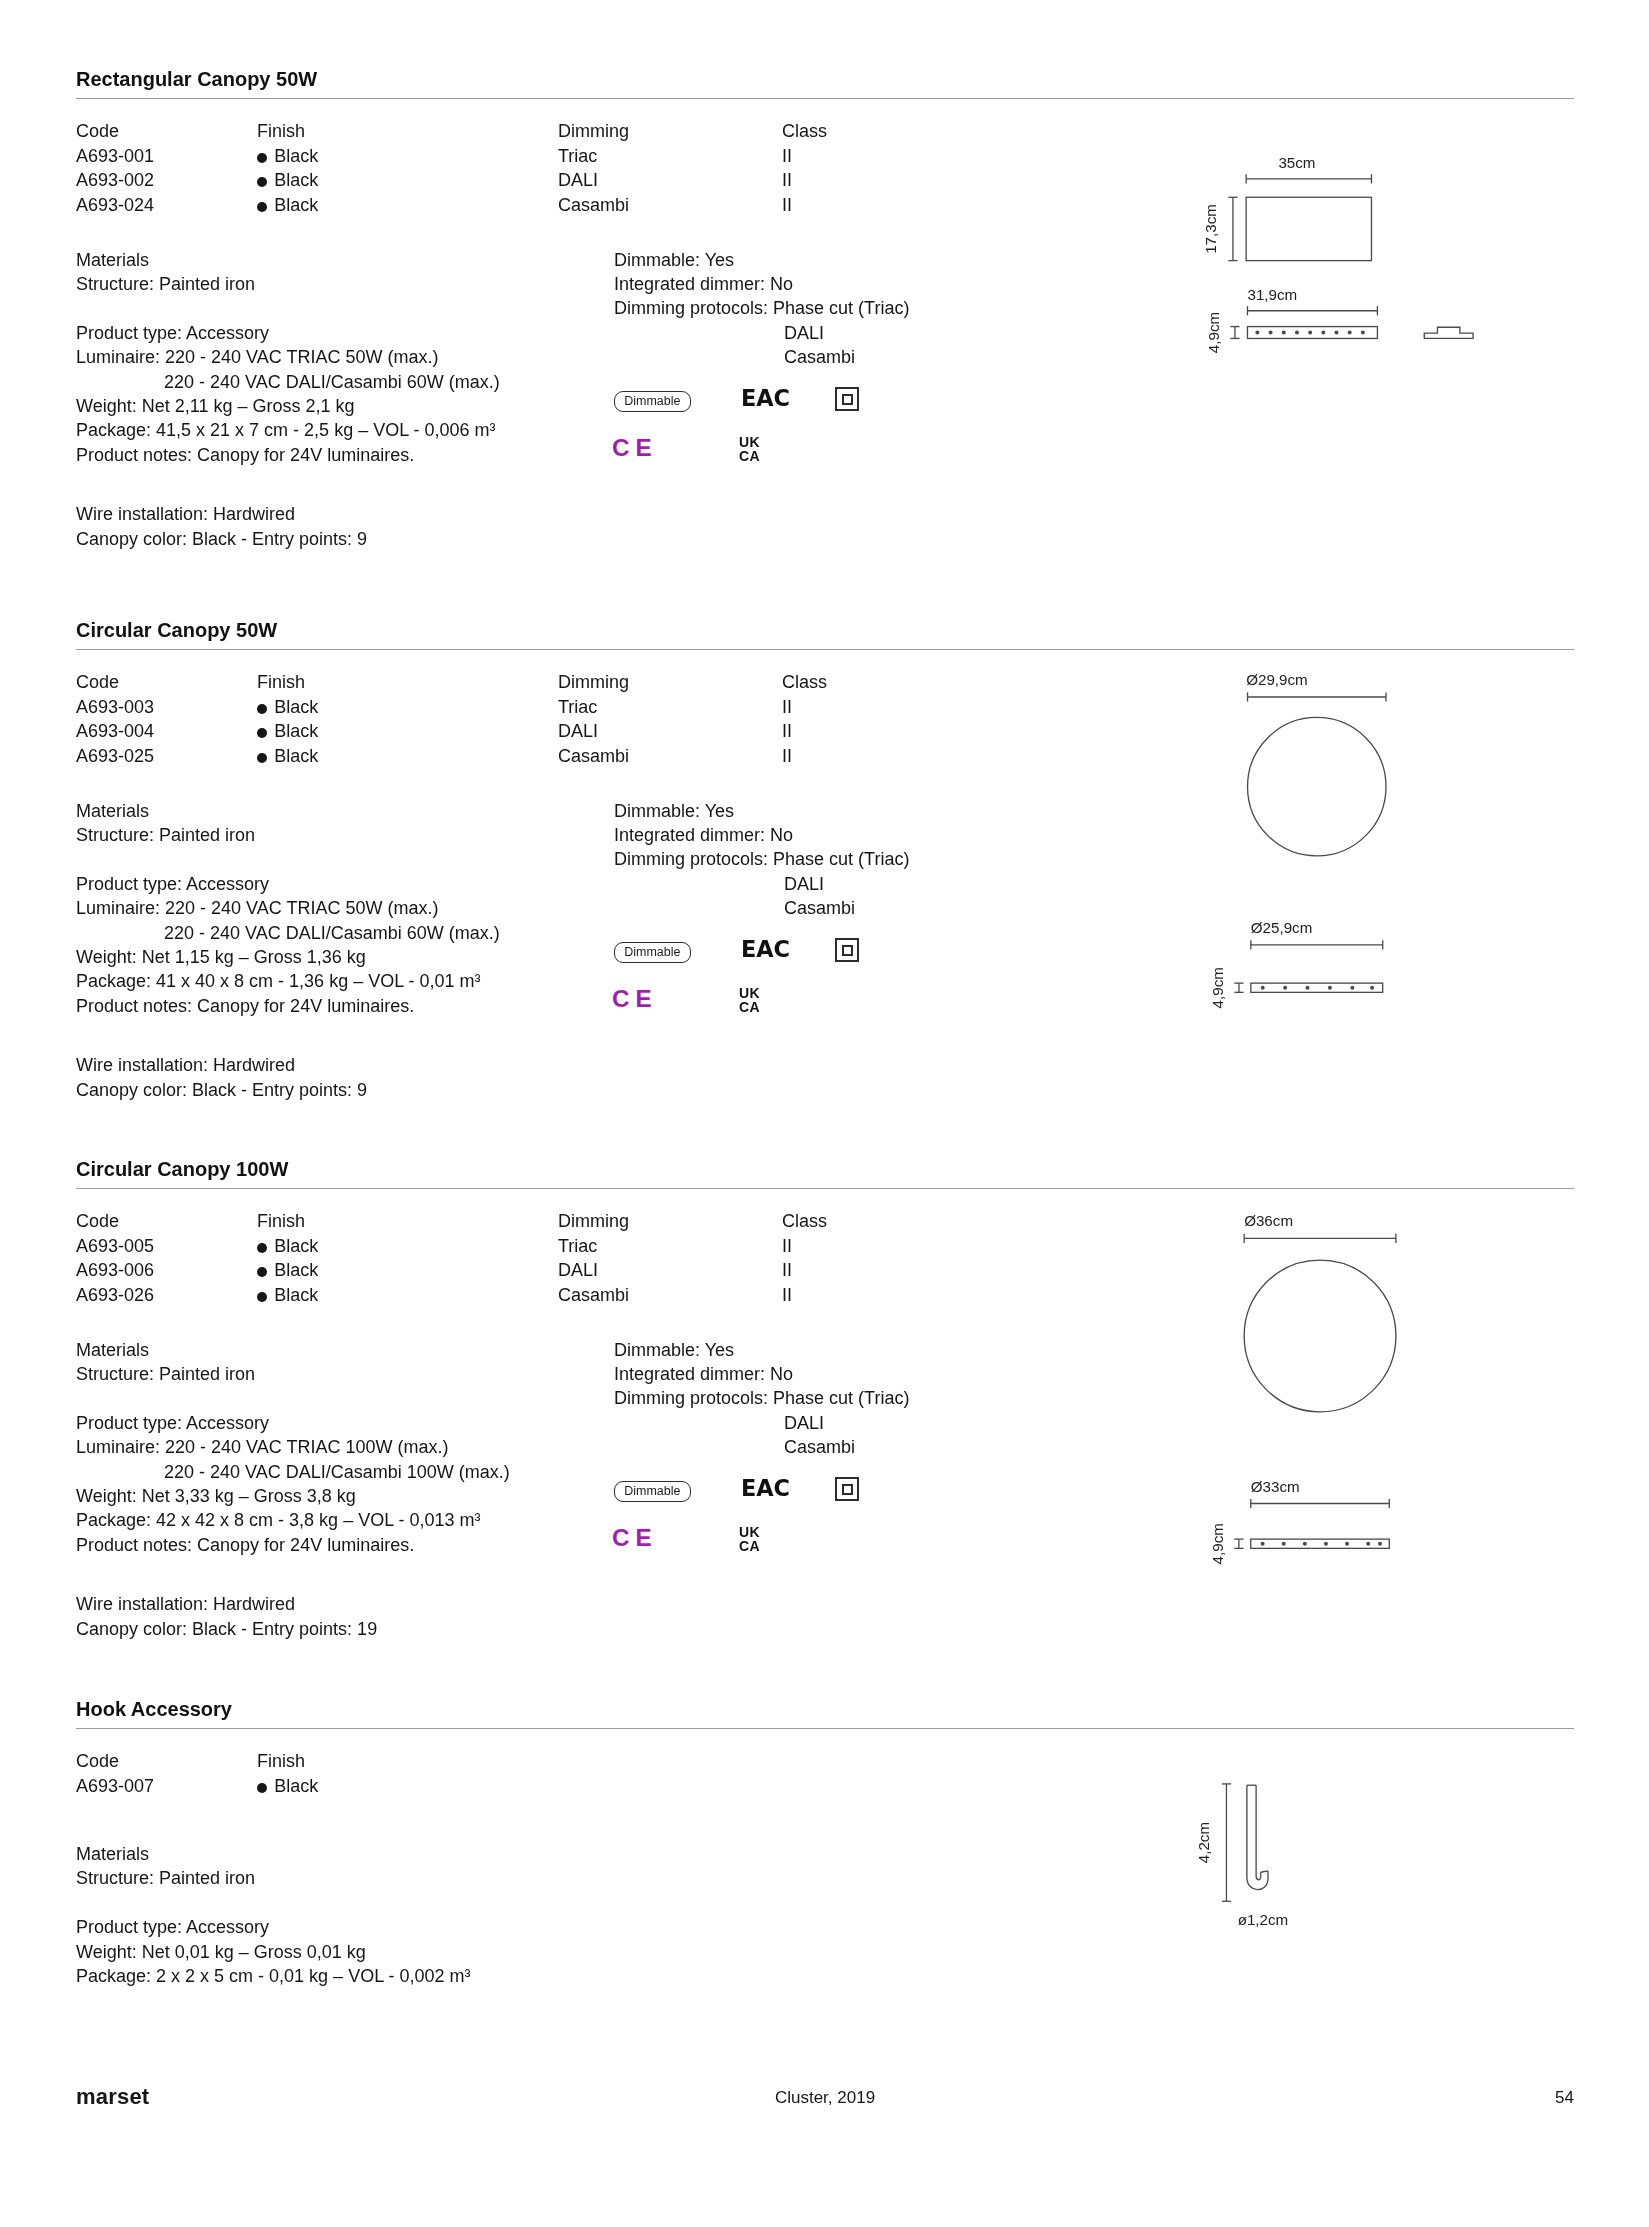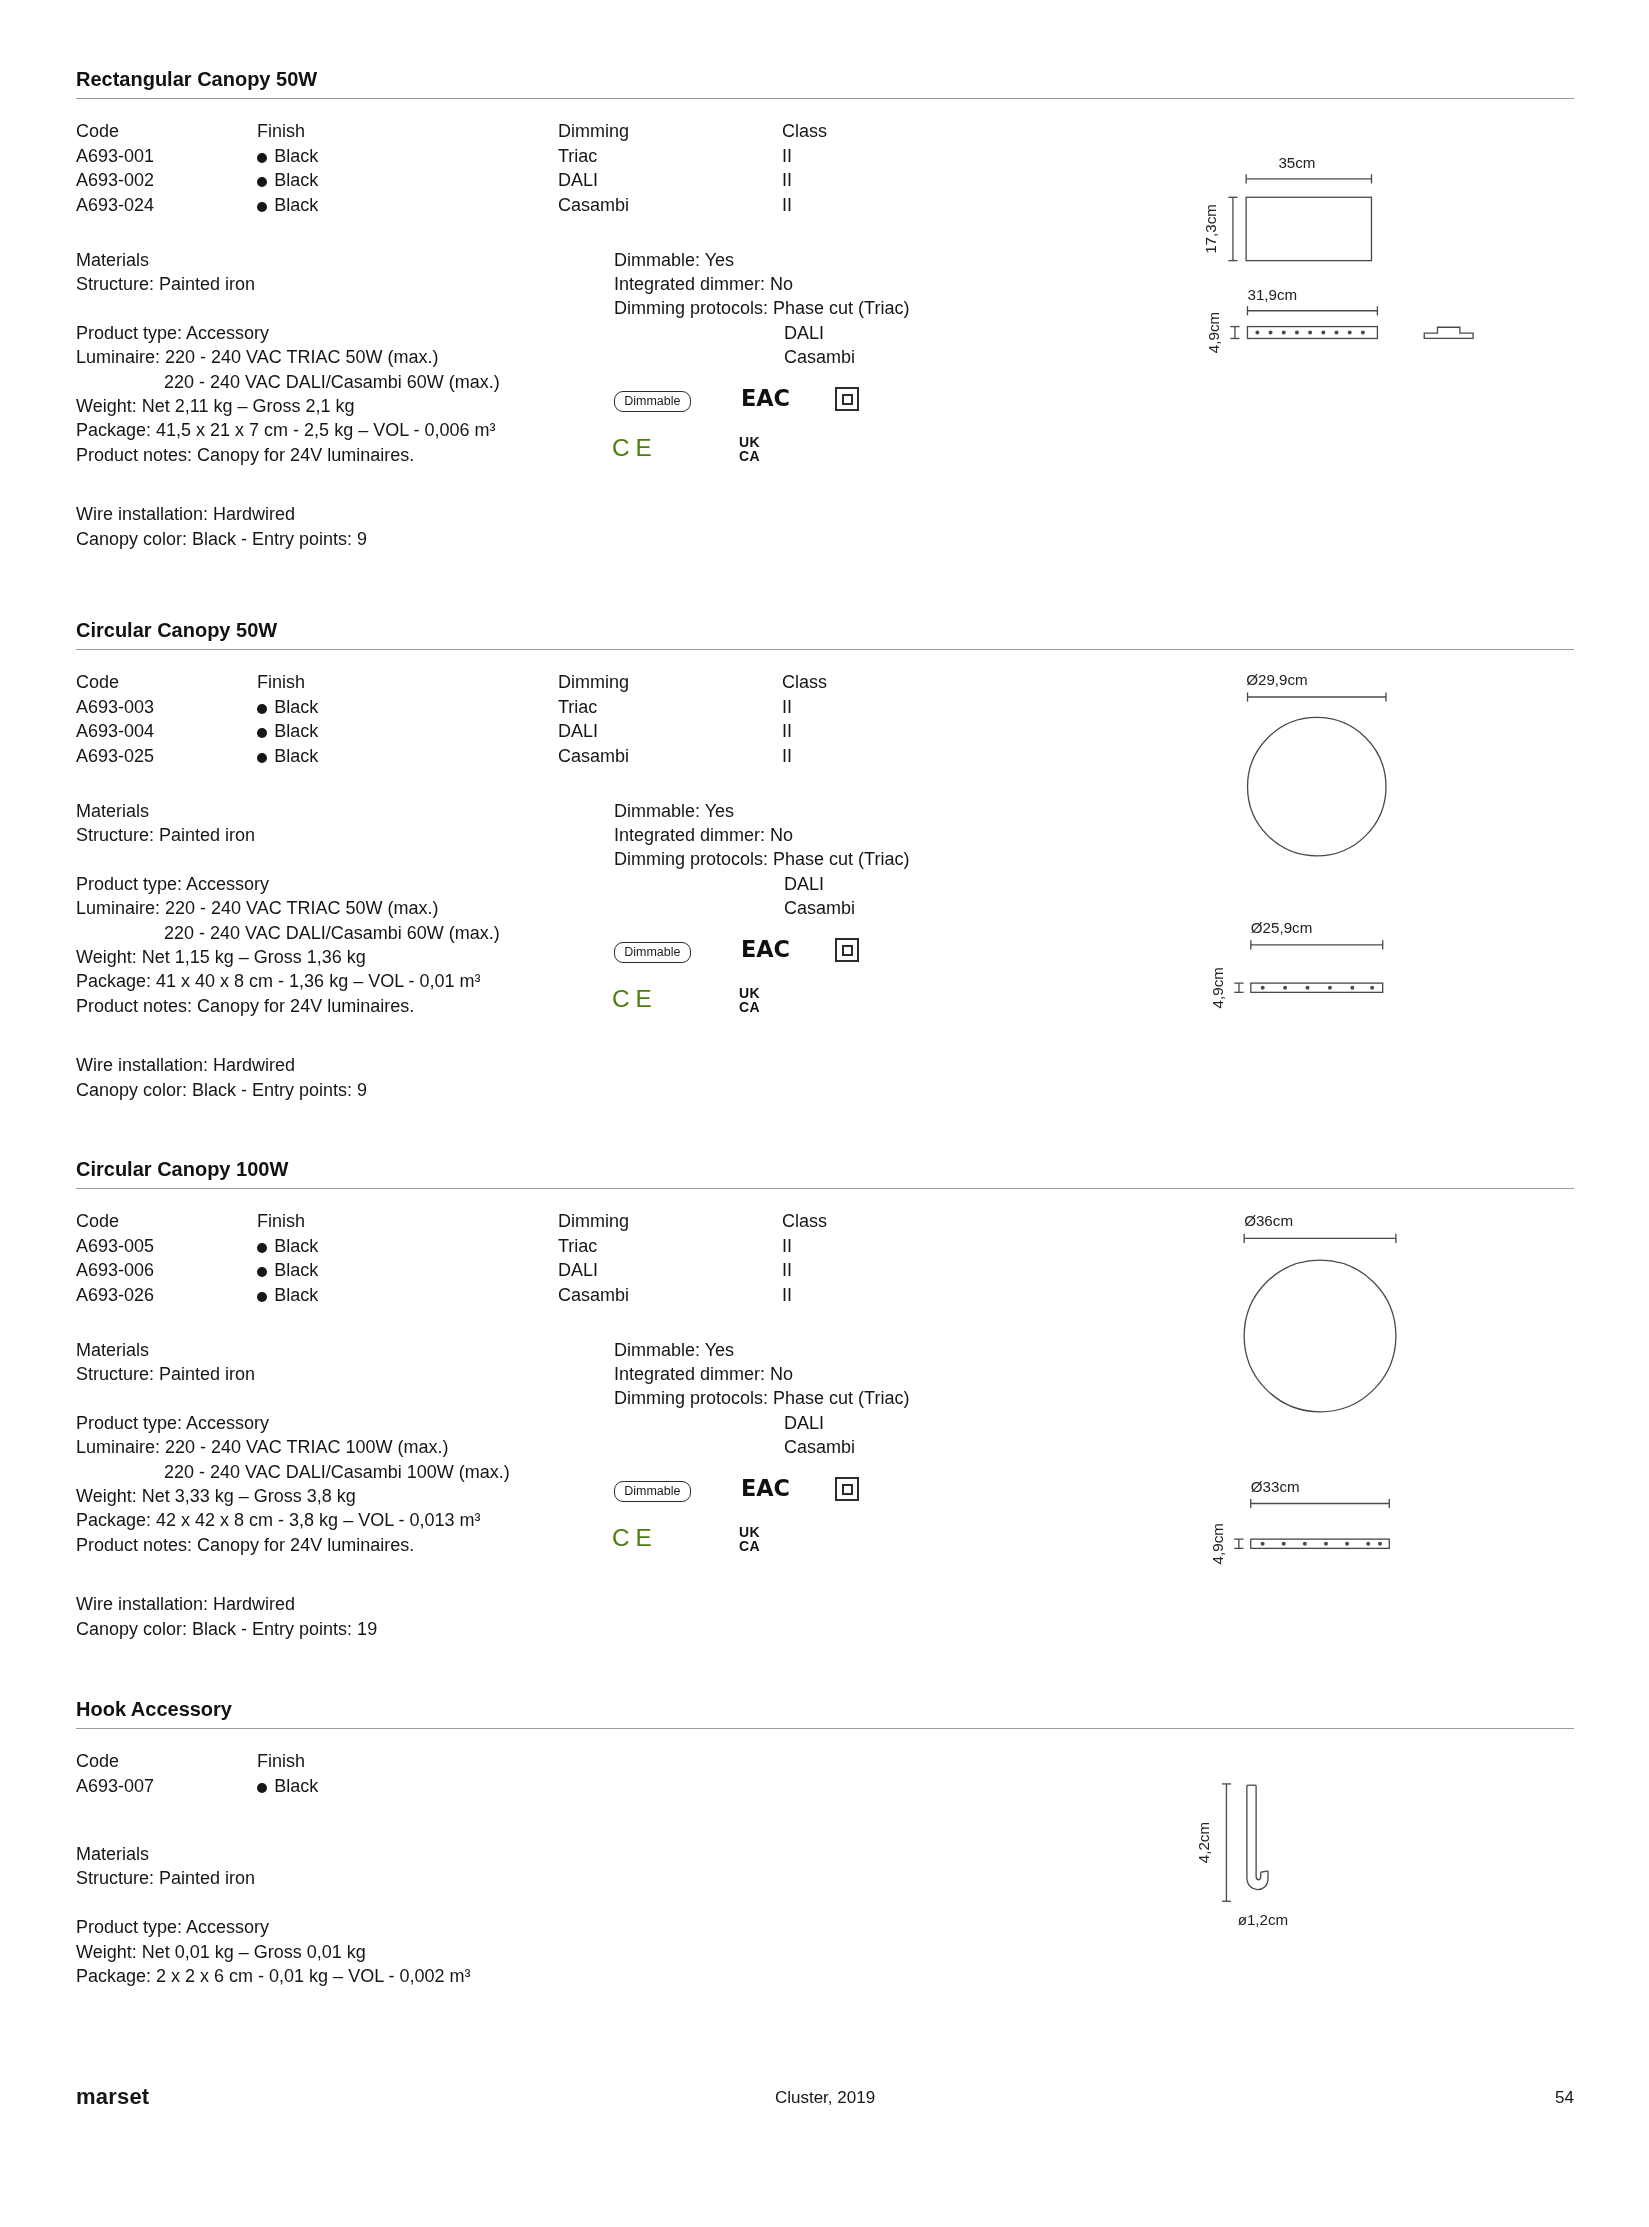--- a/index.html
+++ b/index.html
@@ -9,21 +9,21 @@
   .section{position:absolute;left:76px;width:1498px}
   .sec-title{position:absolute;top:0;left:0;font-size:20px;font-weight:700;white-space:nowrap;color:#111}
   .rule{position:absolute;top:30px;left:0;width:100%;border-top:1.3px solid #9c9c9c}
   .ln{position:absolute;white-space:nowrap;line-height:24.4px;display:block}
   .c0{left:0}.c1{left:181px}.c2{left:482px}.c3{left:706px}
   .dot{display:inline-block;width:10px;height:10px;border-radius:50%;background:#161616;margin-right:7.3px;vertical-align:-0.7px}
   .pill{position:absolute;font-size:12.5px;line-height:12.5px;border:1.3px solid #2c2c2c;border-radius:9px;padding:3.3px 9.2px;color:#1c1c1c;white-space:nowrap}
   .eac{position:absolute;font-weight:700;font-size:22.4px;line-height:22.4px;letter-spacing:0px;font-family:"DejaVu Sans",sans-serif;color:#111}
   .cls2{position:absolute;width:24.4px;height:24.4px;border:2px solid #2c2c2c;display:flex;align-items:center;justify-content:center}
   .cls2 i{display:block;width:11.2px;height:11.2px;border:2px solid #2c2c2c}
-  .ce{position:absolute;font-size:24.4px;line-height:24.4px;letter-spacing:6px;font-weight:400;color:#4d7c0f}
+  .ce{position:absolute;font-size:24.4px;line-height:24.4px;letter-spacing:6px;font-weight:700;color:#a21caf}
   .ukca{position:absolute;display:flex;flex-direction:column;font-weight:700;font-size:14px;line-height:14px;letter-spacing:0.3px;color:#111}
   .dg{position:absolute}
   .dg line,.dg rect,.dg path,.dg circle{stroke:#4a4a4a;stroke-width:2;fill:none}
   .dg .dotc{fill:#4a4a4a;stroke:none}
   .dg text{font-size:23px;fill:#222;stroke:none;font-family:"Liberation Sans",sans-serif}
   .footer-brand{position:absolute;left:76px;top:2084px;font-size:22px;font-weight:700;letter-spacing:0.2px}
   .footer-center{position:absolute;left:0;top:2088px;width:100%;text-align:center;font-size:17px}
   .footer-page{position:absolute;right:76px;top:2088px;font-size:17px}
 </style>
 </head>
@@ -301,21 +301,21 @@
     <span class="ln c0" style="top:51px">Code</span>
     <span class="ln c1" style="top:51px">Finish</span>
 
     <span class="ln c0" style="top:76px">A693-007</span>
     <span class="ln c1" style="top:76px"><i class="dot"></i><span>Black</span></span>
 
     <span class="ln c0" style="top:144px">Materials</span>
     <span class="ln c0" style="top:168px">Structure: Painted iron</span>
     <span class="ln c0" style="top:217px">Product type: Accessory</span>
     <span class="ln c0" style="top:242px">Weight: Net 0,01 kg – Gross 0,01 kg</span>
-    <span class="ln c0" style="top:266px">Package: 2 x 2 x 6 cm - 0,01 kg – VOL - 0,002 m³</span>
+    <span class="ln c0" style="top:266px">Package: 2 x 2 x 5 cm - 0,01 kg – VOL - 0,002 m³</span>
 
     <svg class="dg" style="left:1089px;top:78px;font-size:27.5px" width="231" height="178" viewBox="0 0 350 270">
       <g>
         <line x1="93" y1="12" x2="93" y2="190"></line>
           <line x1="86" y1="12" x2="100" y2="12"></line>
           <line x1="86" y1="190" x2="100" y2="190"></line>
       </g>
       <text transform="rotate(-90 66 101)" x="66" y="101" text-anchor="middle">4,2cm</text>
       <g>
         <path d="M124,14 h14"></path>

